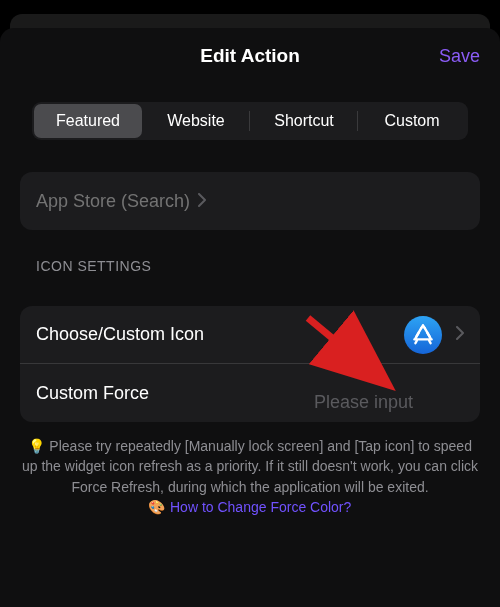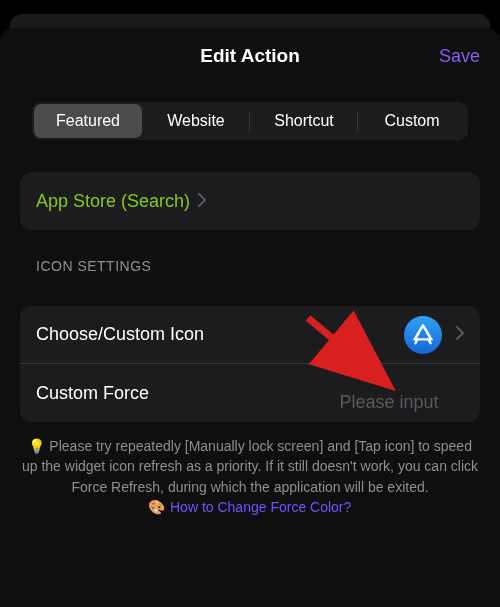--- a/index.html
+++ b/index.html
@@ -118,21 +118,21 @@
     .list-row:last-child {
       border-bottom: none;
     }
     
     .row-label {
       flex: 1;
       color: #fff;
     }
     
     .row-value {
-      color: #84cc16;
+      color: #737373;
       font-size: 18px;
       font-weight: 400;
       margin-right: 8px;
     }
     
     .chevron {
       color: #5a5a5e;
       font-size: 18px;
       font-weight: 600;
     }
@@ -159,21 +159,21 @@
     .icon-preview svg {
       width: 26px;
       height: 26px;
     }
     
     .input-field {
       background: transparent;
       border: none;
       color: #ef4444;
       font-size: 18px;
-      text-align: center;
+      text-align: left;
       outline: none;
       width: 150px;
       margin-top: 19px;
     }
     
     .input-field::placeholder {
       color: #5a5a5e;
     }
     
     .hint-text {

